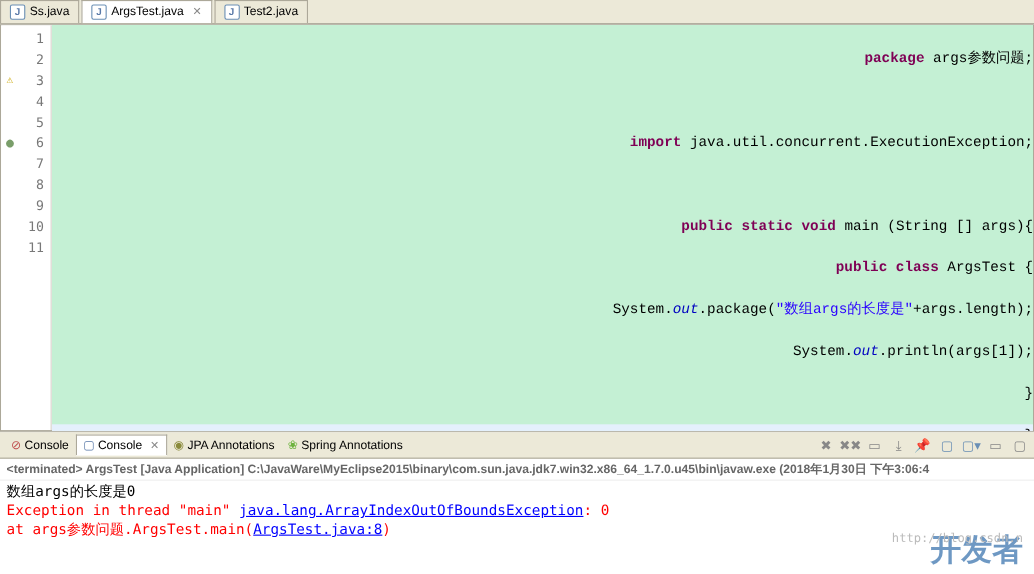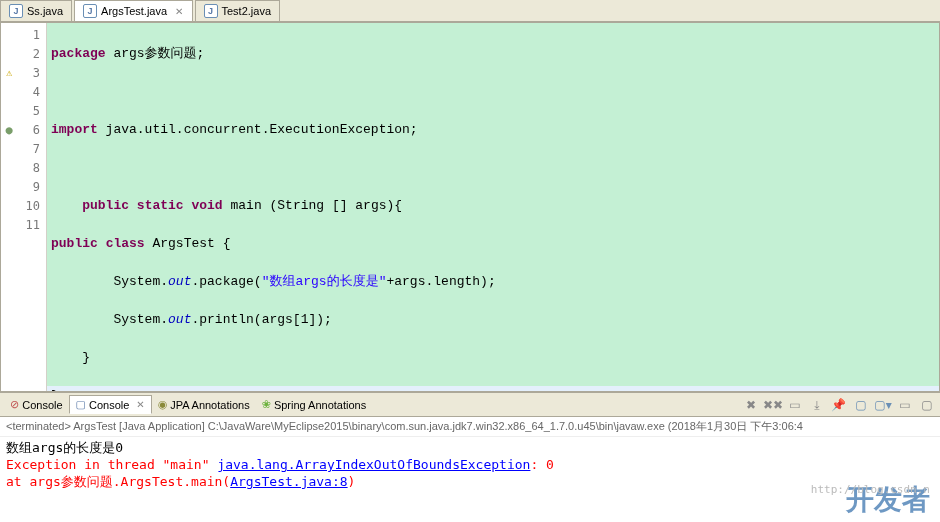--- a/index.html
+++ b/index.html
@@ -8,32 +8,32 @@
 .tab { display: flex; align-items: center; padding: 2px 8px; border: 1px solid #aca899; border-bottom: none; background: #ece9d8; margin-right: 2px; font-size: 11px; cursor: pointer; gap: 4px; }
 .tab.active { background: #fff; }
 .j-icon { width: 14px; height: 14px; background: #fff; border: 1px solid #6a8fb5; color: #5a7aa8; font-weight: bold; font-size: 9px; display: inline-flex; align-items: center; justify-content: center; border-radius: 2px; }
 .close-x { color: #888; margin-left: 4px; font-size: 10px; }
 .editor { flex: 1; display: flex; background: #fff; border: 1px solid #aca899; overflow: hidden; }
 .gutter { background: #fff; border-right: 1px solid #d4d0c8; min-width: 46px; padding-top: 2px; }
 .gutter-row { display: flex; align-items: center; height: 19px; font-family: Consolas, monospace; font-size: 12px; color: #787878; }
 .gutter-icon { width: 16px; text-align: center; }
 .gutter-num { flex: 1; text-align: right; padding-right: 6px; }
 .code { flex: 1; background: #c4f0d4; font-family: Consolas, "Courier New", monospace; font-size: 13px; padding-top: 2px; line-height: 19px; white-space: pre; overflow: auto; }
-.code-line { height: 19px; padding-left: 4px; }
+.code-line { height: 19px; padding-left: 4px; text-align: right; }
 .code-line.hl { background: #e4f0fc; }
 .kw { color: #7f0055; font-weight: bold; }
 .str { color: #2a00ff; }
 .field { color: #0000c0; font-style: italic; }
 .console-panel { border-top: 1px solid #aca899; background: #fff; display: flex; flex-direction: column; height: 130px; }
 .console-tabs { display: flex; align-items: center; background: #ece9d8; border-bottom: 1px solid #aca899; height: 24px; padding: 0 4px; }
 .ctab { display: flex; align-items: center; padding: 2px 6px; font-size: 11px; gap: 3px; cursor: pointer; }
 .ctab.active { background: #fff; border: 1px solid #aca899; border-bottom: 1px solid #fff; }
 .console-toolbar { margin-left: auto; display: flex; gap: 4px; }
 .tool-btn { width: 18px; height: 18px; display: inline-flex; align-items: center; justify-content: center; cursor: pointer; font-size: 12px; }
-.console-status { padding: 2px 6px; font-size: 11px; color: #666; border-bottom: 1px solid #eee; white-space: nowrap; overflow: hidden; }
+.console-status { padding: 2px 6px; font-size: 11px; color: #666; border-bottom: 1px solid #eee; white-space: nowrap; overflow: hidden; font-weight: bold; }
 .console-output { flex: 1; padding: 2px 6px; font-family: Consolas, monospace; font-size: 13px; line-height: 17px; overflow: auto; position: relative; }
 .err { color: #ff0000; }
 .link { color: #0000ff; text-decoration: underline; }
 .watermark { position: absolute; right: 10px; top: 10px; font-size: 28px; font-weight: bold; color: #4a7fb5; opacity: 0.8; font-family: Arial; margin-top: 44px; }
 .watermark-sub { position: absolute; right: 10px; top: 44px; font-size: 11px; color: #bbb; }
 .warn-icon { color: #c9a500; font-size: 10px; }
 </style>
 </head>
 <body>
 

